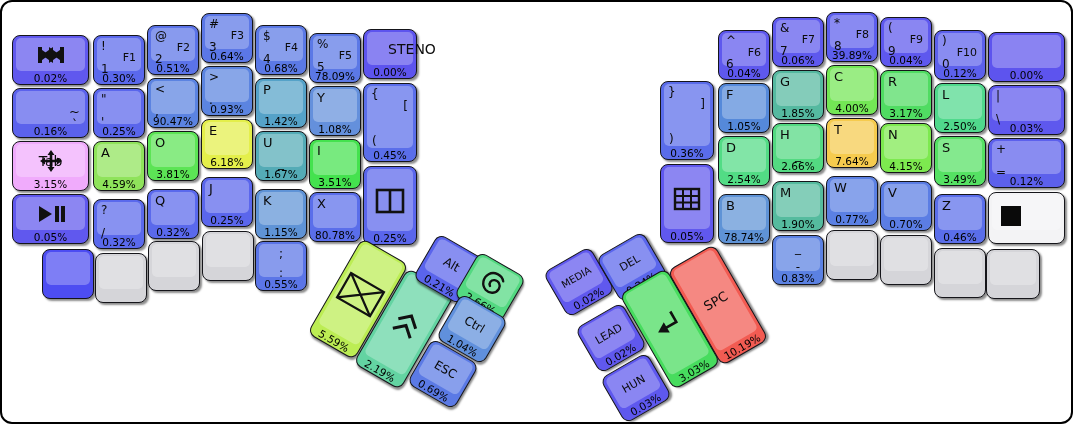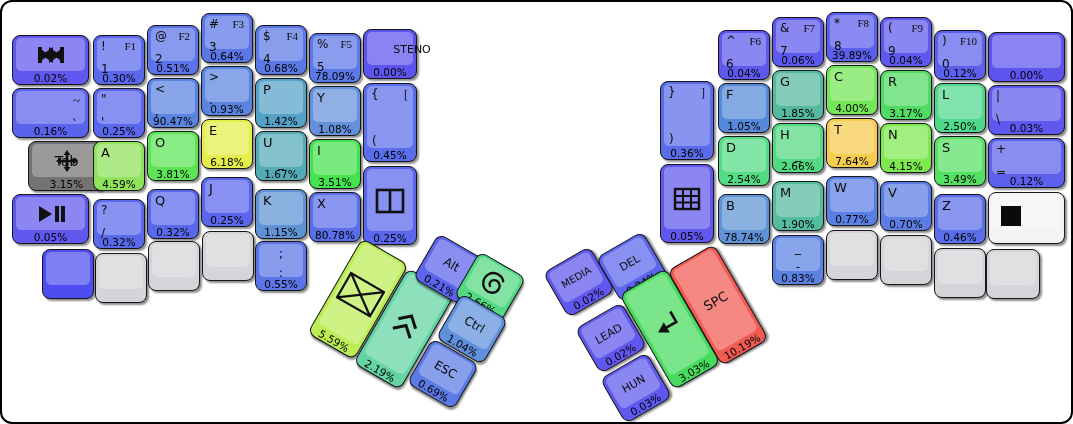--- a/index.html
+++ b/index.html
@@ -11,21 +11,21 @@
   .key{
     position:absolute;border:1.5px solid #15151a;border-radius:8px;
     box-shadow:2px 2px 2px rgba(0,0,0,0.45);box-sizing:border-box;color:#0b0b0b;
   }
   .face{
     position:absolute;inset:2px 3px 13px 3px;background:rgba(255,255,255,0.28);
     border-radius:5px;pointer-events:none;
   }
   .lg{position:absolute;line-height:1;white-space:pre;}
   .tl{top:4px;left:7px;font-size:13px;}
-  .tr{top:5px;right:8px;font-size:11px;font-family:Liberation Serif, serif;}
+  .tr{top:16px;right:8px;font-size:11px;}
   .ml{top:27px;left:7px;font-size:12px;}
   .mr{top:30px;right:10px;font-size:12px;}
   .bl{bottom:14px;left:8px;font-size:12px;}
   .cu{top:6px;left:0;right:0;text-align:center;font-size:12px;}
   .cl{top:25px;left:0;right:0;text-align:center;font-size:12px;}
   .sq{top:13px;left:12px;}
   .cwrap{position:absolute;inset:2px 3px 12px 3px;display:flex;align-items:center;justify-content:center;gap:9px;}
   .cwrap .txt{line-height:1;}
   .pct{position:absolute;bottom:0;left:0;right:0;text-align:center;font-size:10.5px;color:#000;}
   .ic svg{display:block;}
@@ -49,21 +49,21 @@
           </svg></span>
       </div>
       <div class="pct">0.02%</div>
     </div>
     <div class="key" style="left: 10px; top: 86px; width: 77px; height: 50px; background: rgb(91, 98, 236);">
       <div class="face"></div>
       <span class="lg tr" style="font-size: 13px;">~</span>
       <span class="lg mr">`</span>
       <div class="pct">0.16%</div>
     </div>
-    <div class="key" style="left: 10px; top: 139px; width: 77px; height: 50px; background: #737373; margin-left: 16px;">
+    <div class="key" style="left: 10px; top: 139px; width: 77px; height: 50px; background: #f0abfc;">
       <div class="face"></div>
       <div class="cwrap">
         <span class="lg ic txt"><svg width="24" height="24" viewBox="0 0 24 24">
             <path d="M12 1 L15.5 6 H13.3 V10.7 H18 V8.5 L23 12 L18 15.5 V13.3 H13.3 V18 H15.5 L12 23 L8.5 18 H10.7 V13.3 H6 V15.5 L1 12 L6 8.5 V10.7 H10.7 V6 H8.5 Z" fill="#111"></path>
           </svg></span>
         <span class="lg txt" style="font-size: 14px;">Tab</span>
       </div>
       <div class="pct">3.15%</div>
     </div>
     <div class="key" style="left: 10px; top: 192px; width: 77px; height: 50px; background: rgb(96, 88, 238);">
@@ -206,21 +206,21 @@
       <div class="pct">3.51%</div>
     </div>
     <div class="key" style="left: 307px; top: 190px; width: 52px; height: 50px; background: rgb(90, 110, 234);">
       <div class="face"></div>
       <span class="lg tl">X</span>
       <div class="pct">80.78%</div>
     </div>
     <div class="key" style="left: 361px; top: 27px; width: 54px; height: 50px; background: rgb(93, 84, 238);">
       <div class="face"></div>
       <div class="cwrap">
-        <span class="lg txt" style="font-size: 11px; margin-left: 44px;">STENO</span>
+        <span class="lg txt" style="font-size: 14px; margin-left: 44px;">STENO</span>
       </div>
       <div class="pct">0.00%</div>
     </div>
     <div class="key" style="left: 361px; top: 81px; width: 54px; height: 79px; background: rgb(90, 110, 234);">
       <div class="face"></div>
       <span class="lg tl" style="font-size: 12px;">{</span>
       <span class="lg tr" style="font-size: 12px;">[</span>
       <span class="lg bl">(</span>
       <div class="pct">0.45%</div>
     </div>

